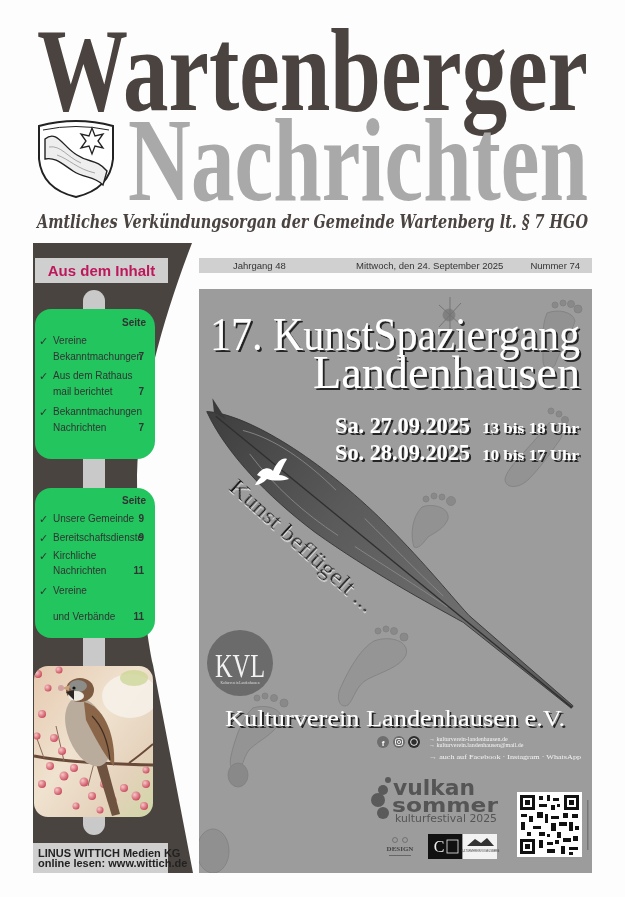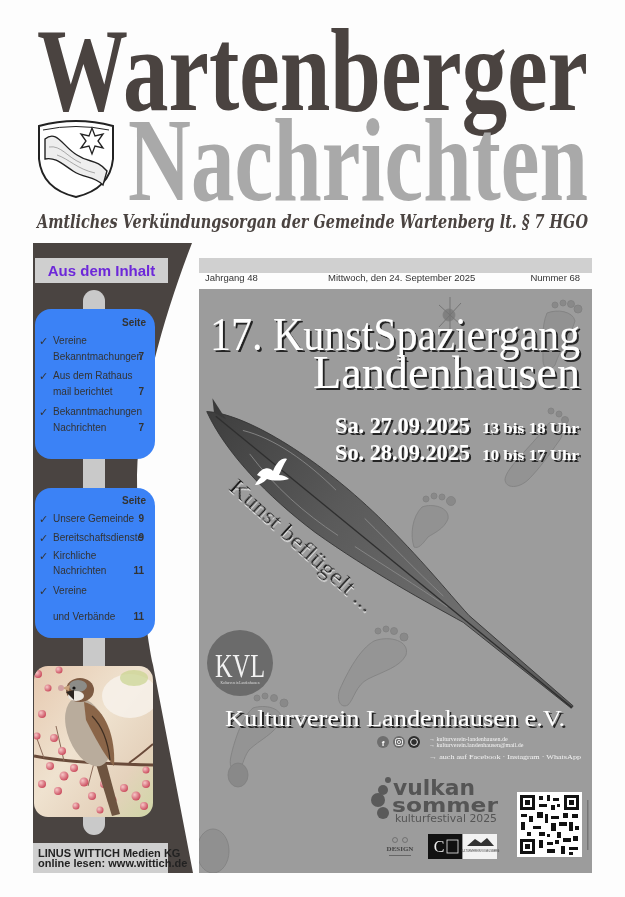--- a/index.html
+++ b/index.html
@@ -2,26 +2,26 @@
 <html><head>
 <meta charset="utf-8">
 <style>
   html,body{margin:0;padding:0;background:#fdfdfd;}
   body{width:625px;height:897px;position:relative;overflow:hidden;font-family:"Liberation Sans",sans-serif;}
   .abs{position:absolute;}
   
   #masthead{left:0;top:0;width:625px;height:240px;}
   
   #issue-bar{left:199px;top:258px;width:393px;height:15px;background:#d0d0d0;color:#333;font-size:9.5px;line-height:15px;}
-  #issue-bar span{position:absolute;top:12px;white-space:nowrap;}
+  #issue-bar span{position:absolute;top:0;white-space:nowrap;margin-left:28px;}
   
   #sidebar-shape{left:0;top:0;width:625px;height:897px;pointer-events:none;}
-  #toc-heading{left:35px;top:258px;width:133px;height:25px;background:#cfcfcf;color:#6d28d9;font-weight:bold;font-size:15px;line-height:25px;text-align:center;}
+  #toc-heading{left:35px;top:258px;width:133px;height:25px;background:#cfcfcf;color:#be185d;font-weight:bold;font-size:15px;line-height:25px;text-align:center;}
   .post{background:#c9c9c9;width:22px;left:83px;}
-  .panel{left:35px;width:120px;background:#3b82f6;border-radius:16px 18px 18px 16px;color:#333;font-size:10px;}
+  .panel{left:35px;width:120px;background:#22c55e;border-radius:16px 18px 18px 16px;color:#333;font-size:10px;}
   .panel .seite{position:absolute;right:9px;font-weight:bold;font-size:10px;}
   .panel .row{position:absolute;left:0;width:120px;height:14px;line-height:14px;white-space:nowrap;}
   .panel .chk{position:absolute;left:4px;font-size:11px;color:#333;}
   .panel .lbl{position:absolute;left:18px;}
   .panel .pg{position:absolute;right:11px;font-weight:bold;}
   #photo{left:34px;top:666px;width:119px;height:151px;border-radius:14px;overflow:hidden;}
   #publisher{left:33px;top:843px;width:135px;height:30px;background:#cfcfcf;color:#222;font-weight:bold;font-size:11px;line-height:10px;}
   #publisher div{position:absolute;left:5px;white-space:nowrap;}
   
   #poster{left:199px;top:289px;width:393px;height:584px;background:#9c9c9c;overflow:hidden;}
@@ -39,21 +39,21 @@
     <path d="M6,11 Q39,4 72,11" fill="none" stroke="#222" stroke-width="1"></path>
     <path d="M8,20 C20,10 26,28 40,36 C52,44 60,40 70,52 L66,66 C56,56 48,60 36,52 C24,44 18,38 8,40 Z" fill="#eee" stroke="#222" stroke-width="1.4"></path>
     <path d="M12,28 C24,26 30,38 44,44 M20,36 C32,40 40,50 58,54" fill="none" stroke="#777" stroke-width="0.6"></path>
     <polygon points="55,9 58,17 66,15 61,22 66,29 58,27 55,35 52,27 44,29 49,22 44,15 52,17" fill="#fff" stroke="#222" stroke-width="1.3"></polygon>
   </g>
 </svg>
 
 <div id="issue-bar" class="abs">
   <span style="left:6px">Jahrgang 48</span>
   <span style="left:129px">Mittwoch, den 24. September 2025</span>
-  <span style="right:12px">Nummer 68</span>
+  <span style="right:12px">Nummer 74</span>
 </div>
 
 <svg id="sidebar-shape" class="abs" width="625" height="897">
   <path d="M33,243 L192,243 C166,310 139,400 137,475 C137,560 147,640 153,665 L193,873 L33,873 Z" fill="#4a4441"></path>
 </svg>
 
 <div id="toc-heading" class="abs">Aus dem Inhalt</div>
 
 <div class="abs post" style="top:290px;height:30px;border-radius:11px 11px 0 0;"></div>
 <div class="abs post" style="top:455px;height:40px;"></div>

